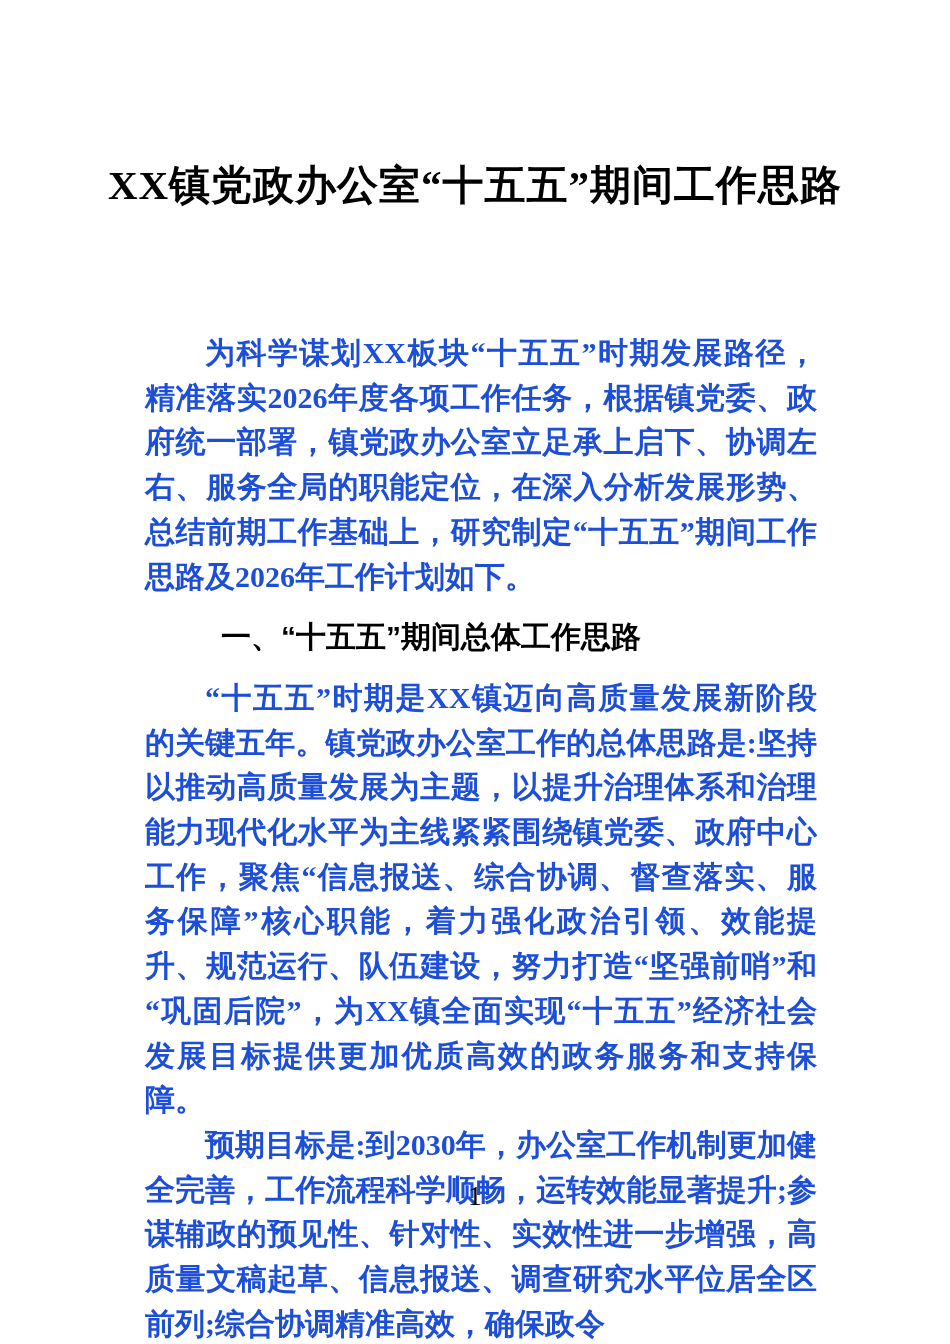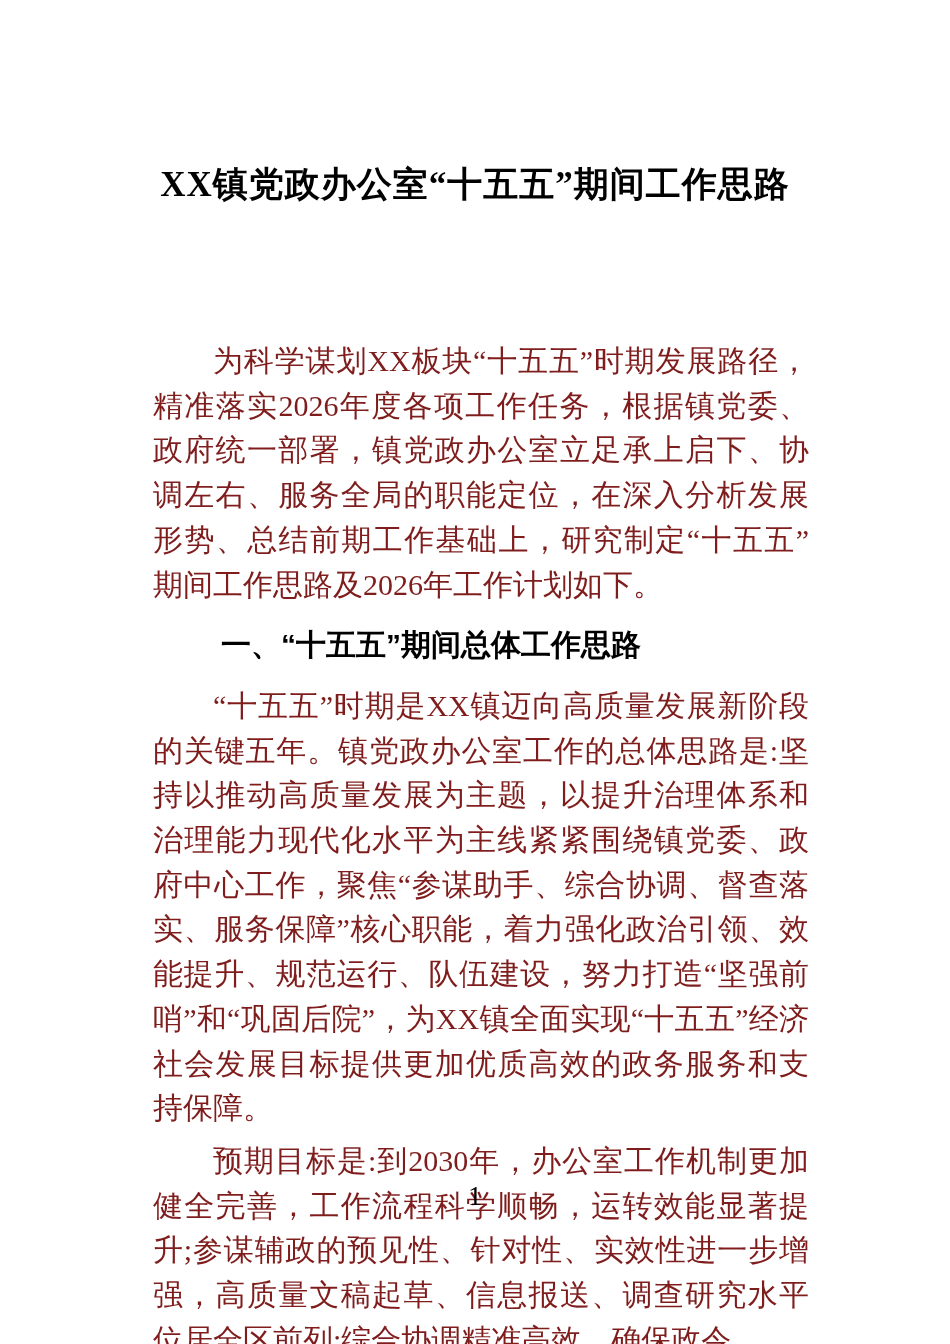--- a/index.html
+++ b/index.html
@@ -16,44 +16,44 @@
     overflow: hidden;
     font-family: "Liberation Serif", "DejaVu Serif", serif;
   }
   .doc-title {
     position: absolute;
     top: 150px;
     left: 70px;
     right: 70px;
     margin: 0;
     text-align: center;
-    font-size: 35px;
+    font-size: 41px;
     font-weight: bold;
     line-height: 70px;
     letter-spacing: 1px;
     font-family: "Liberation Serif", "DejaVu Serif", serif;
   }
   .title-line {
     display: block;
   }
   .doc-body {
     position: absolute;
     top: 331px;
     left: 145px;
     width: 672px;
     font-size: 30px;
     line-height: 44.7px;
     text-align: justify;
     text-justify: inter-ideograph;
   }
   .para {
-    margin: 8px;
+    margin: 0;
     text-indent: 2em;
-    font-weight: normal;
-    color: #7f1d1d;
+    font-weight: bold;
+    color: #1d4ed8;
   }
   .heading {
     margin: 16px;
     text-indent: 2em;
     font-size: 30px;
     font-weight: bold;
     line-height: 44.7px;
     color: #000000;
     font-family: "Liberation Sans", "DejaVu Sans", sans-serif;
   }
@@ -74,19 +74,19 @@
 
 <div class="page">
 
   <h1 class="doc-title">
     <span class="title-line">XX镇党政办公室“十五五”期间工作思路</span>
   </h1>
 
   <div class="doc-body">
     <p class="para">为科学谋划XX板块“十五五”时期发展路径，精准落实2026年度各项工作任务，根据镇党委、政府统一部署，镇党政办公室立足承上启下、协调左右、服务全局的职能定位，在深入分析发展形势、总结前期工作基础上，研究制定“十五五”期间工作思路及2026年工作计划如下。</p>
     <h2 class="heading">一、“十五五”期间总体工作思路</h2>
-    <p class="para">“十五五”时期是XX镇迈向高质量发展新阶段的关键五年。镇党政办公室工作的总体思路是:坚持以推动高质量发展为主题，以提升治理体系和治理能力现代化水平为主线紧紧围绕镇党委、政府中心工作，聚焦“参谋助手、综合协调、督查落实、服务保障”核心职能，着力强化政治引领、效能提升、规范运行、队伍建设，努力打造“坚强前哨”和“巩固后院”，为XX镇全面实现“十五五”经济社会发展目标提供更加优质高效的政务服务和支持保障。</p>
+    <p class="para">“十五五”时期是XX镇迈向高质量发展新阶段的关键五年。镇党政办公室工作的总体思路是:坚持以推动高质量发展为主题，以提升治理体系和治理能力现代化水平为主线紧紧围绕镇党委、政府中心工作，聚焦“信息报送、综合协调、督查落实、服务保障”核心职能，着力强化政治引领、效能提升、规范运行、队伍建设，努力打造“坚强前哨”和“巩固后院”，为XX镇全面实现“十五五”经济社会发展目标提供更加优质高效的政务服务和支持保障。</p>
     <p class="para">预期目标是:到2030年，办公室工作机制更加健全完善，工作流程科学顺畅，运转效能显著提升;参谋辅政的预见性、针对性、实效性进一步增强，高质量文稿起草、信息报送、调查研究水平位居全区前列;综合协调精准高效，确保政令</p>
   </div>
 
   <div class="page-number">1</div>
 
 </div>
 
 </body></html>

